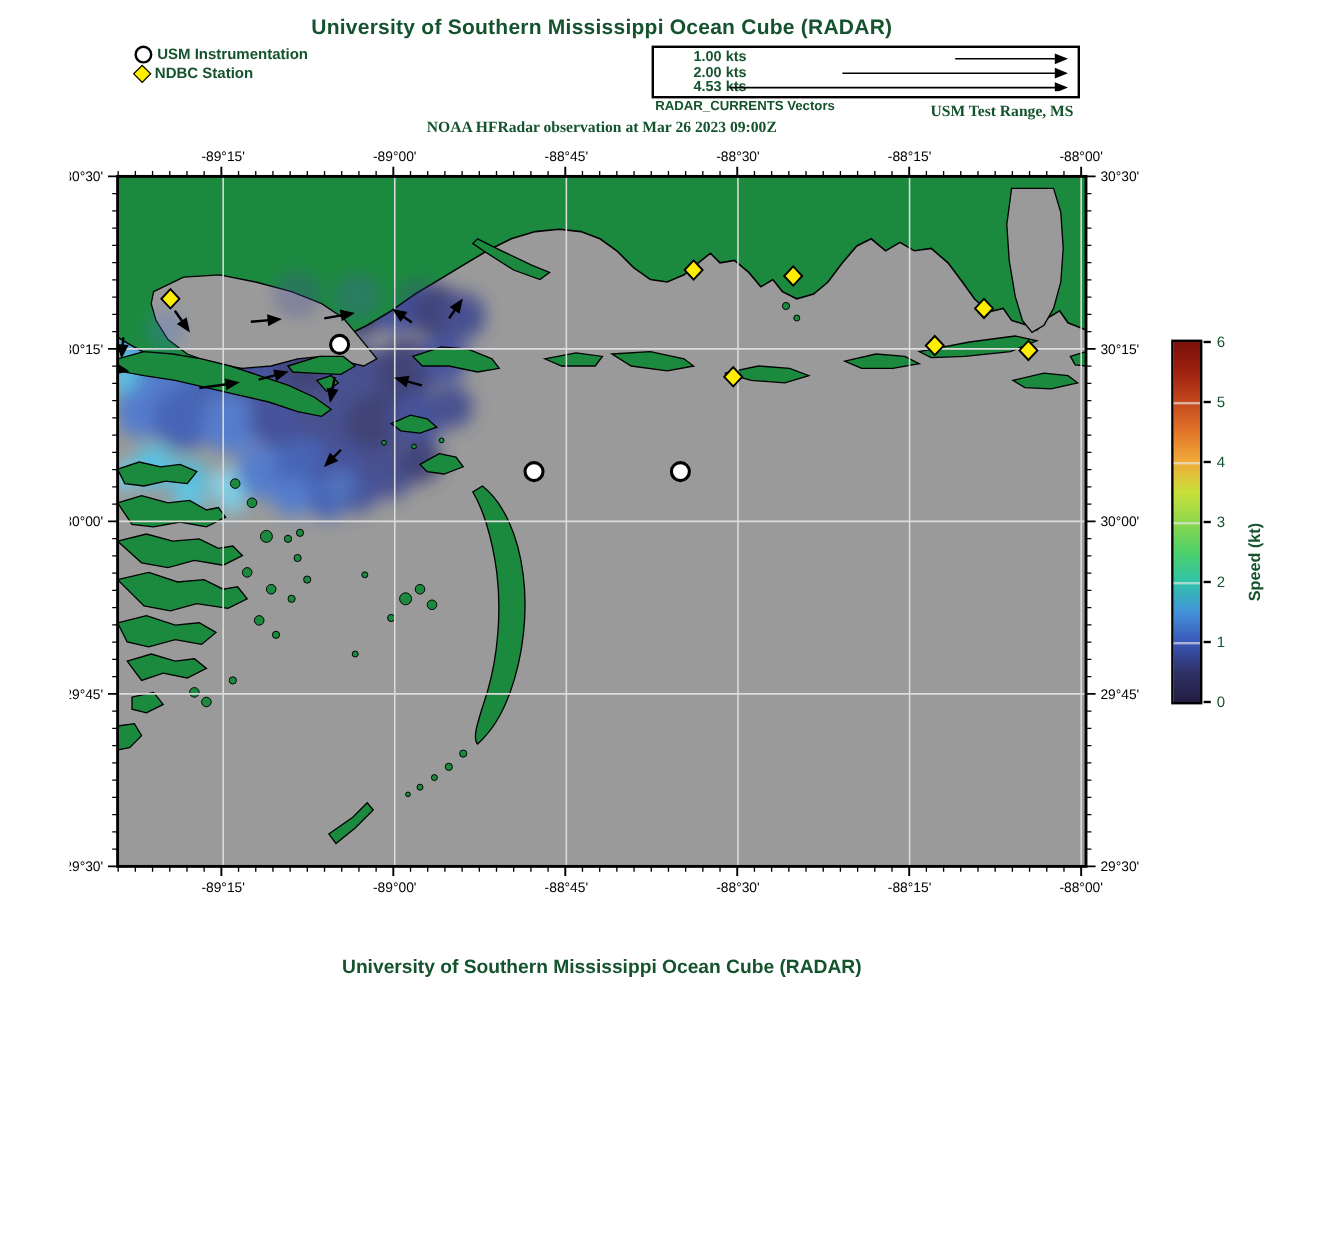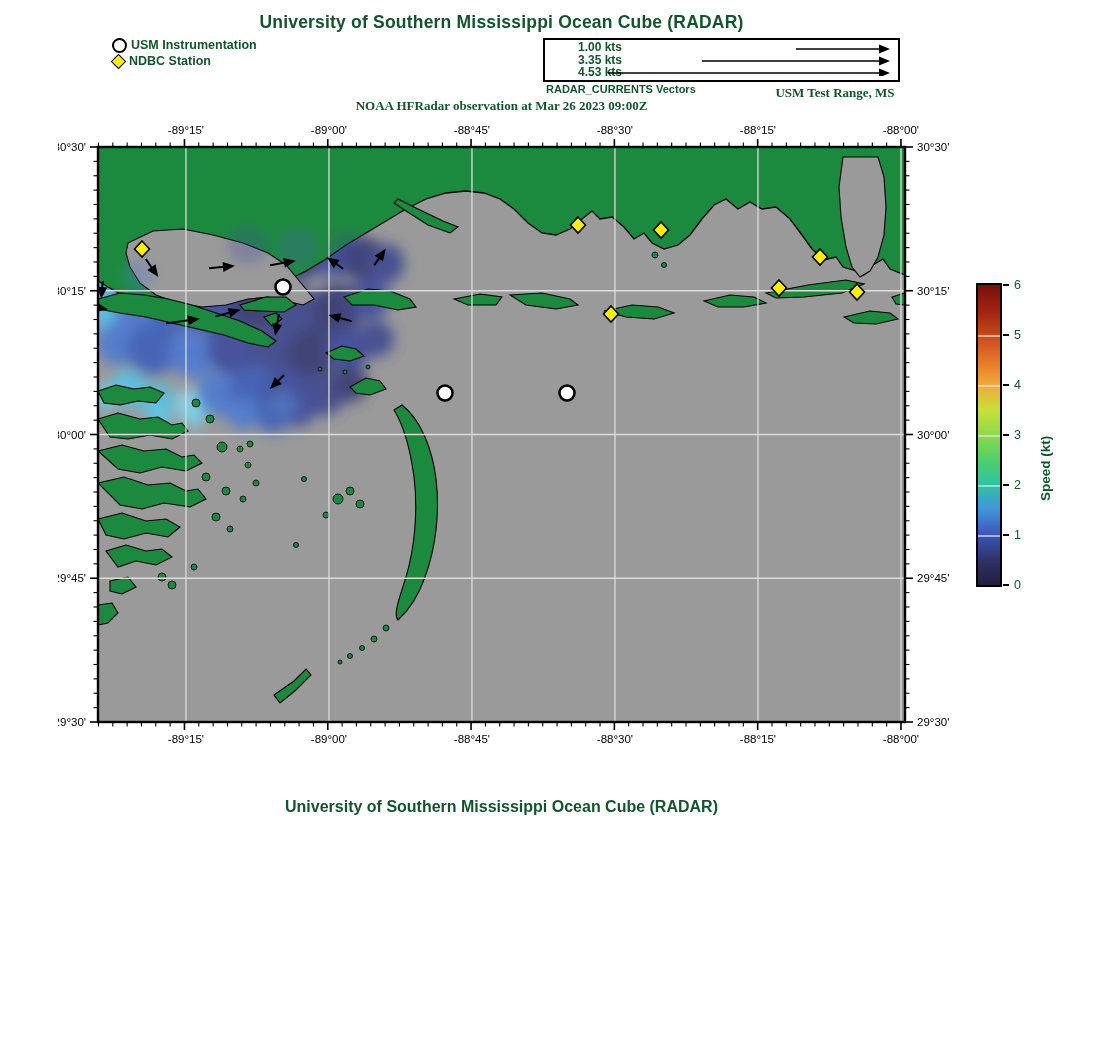--- a/index.html
+++ b/index.html
@@ -48,21 +48,21 @@
     </div>
     <div class="legend-row">
       <span class="sym-diamond"></span>
       <span class="legend-label">NDBC Station</span>
     </div>
   </div>
 
   <div class="abs vec-box">
     <div class="vec-labels">
       <div class="vec-label">1.00 kts</div>
-      <div class="vec-label">3.35 kts</div>
+      <div class="vec-label">2.00 kts</div>
       <div class="vec-label">4.53 kts</div>
     </div>
     <svg id="vec-arrows" width="349" height="36" viewBox="0 0 349 36" style="position:absolute;left:0;top:0;">
         <line x1="251" y1="9" x2="336" y2="9" stroke="#000" stroke-width="1.3"></line>
         <polygon points="345,9 334,4.5 334,13.5" fill="#000"></polygon>
         <line x1="157" y1="21" x2="336" y2="21" stroke="#000" stroke-width="1.3"></line>
         <polygon points="345,21 334,16.5 334,25.5" fill="#000"></polygon>
         <line x1="63" y1="33" x2="336" y2="33" stroke="#000" stroke-width="1.3"></line>
         <polygon points="345,33 334,28.5 334,37.5" fill="#000"></polygon>
       </svg>

